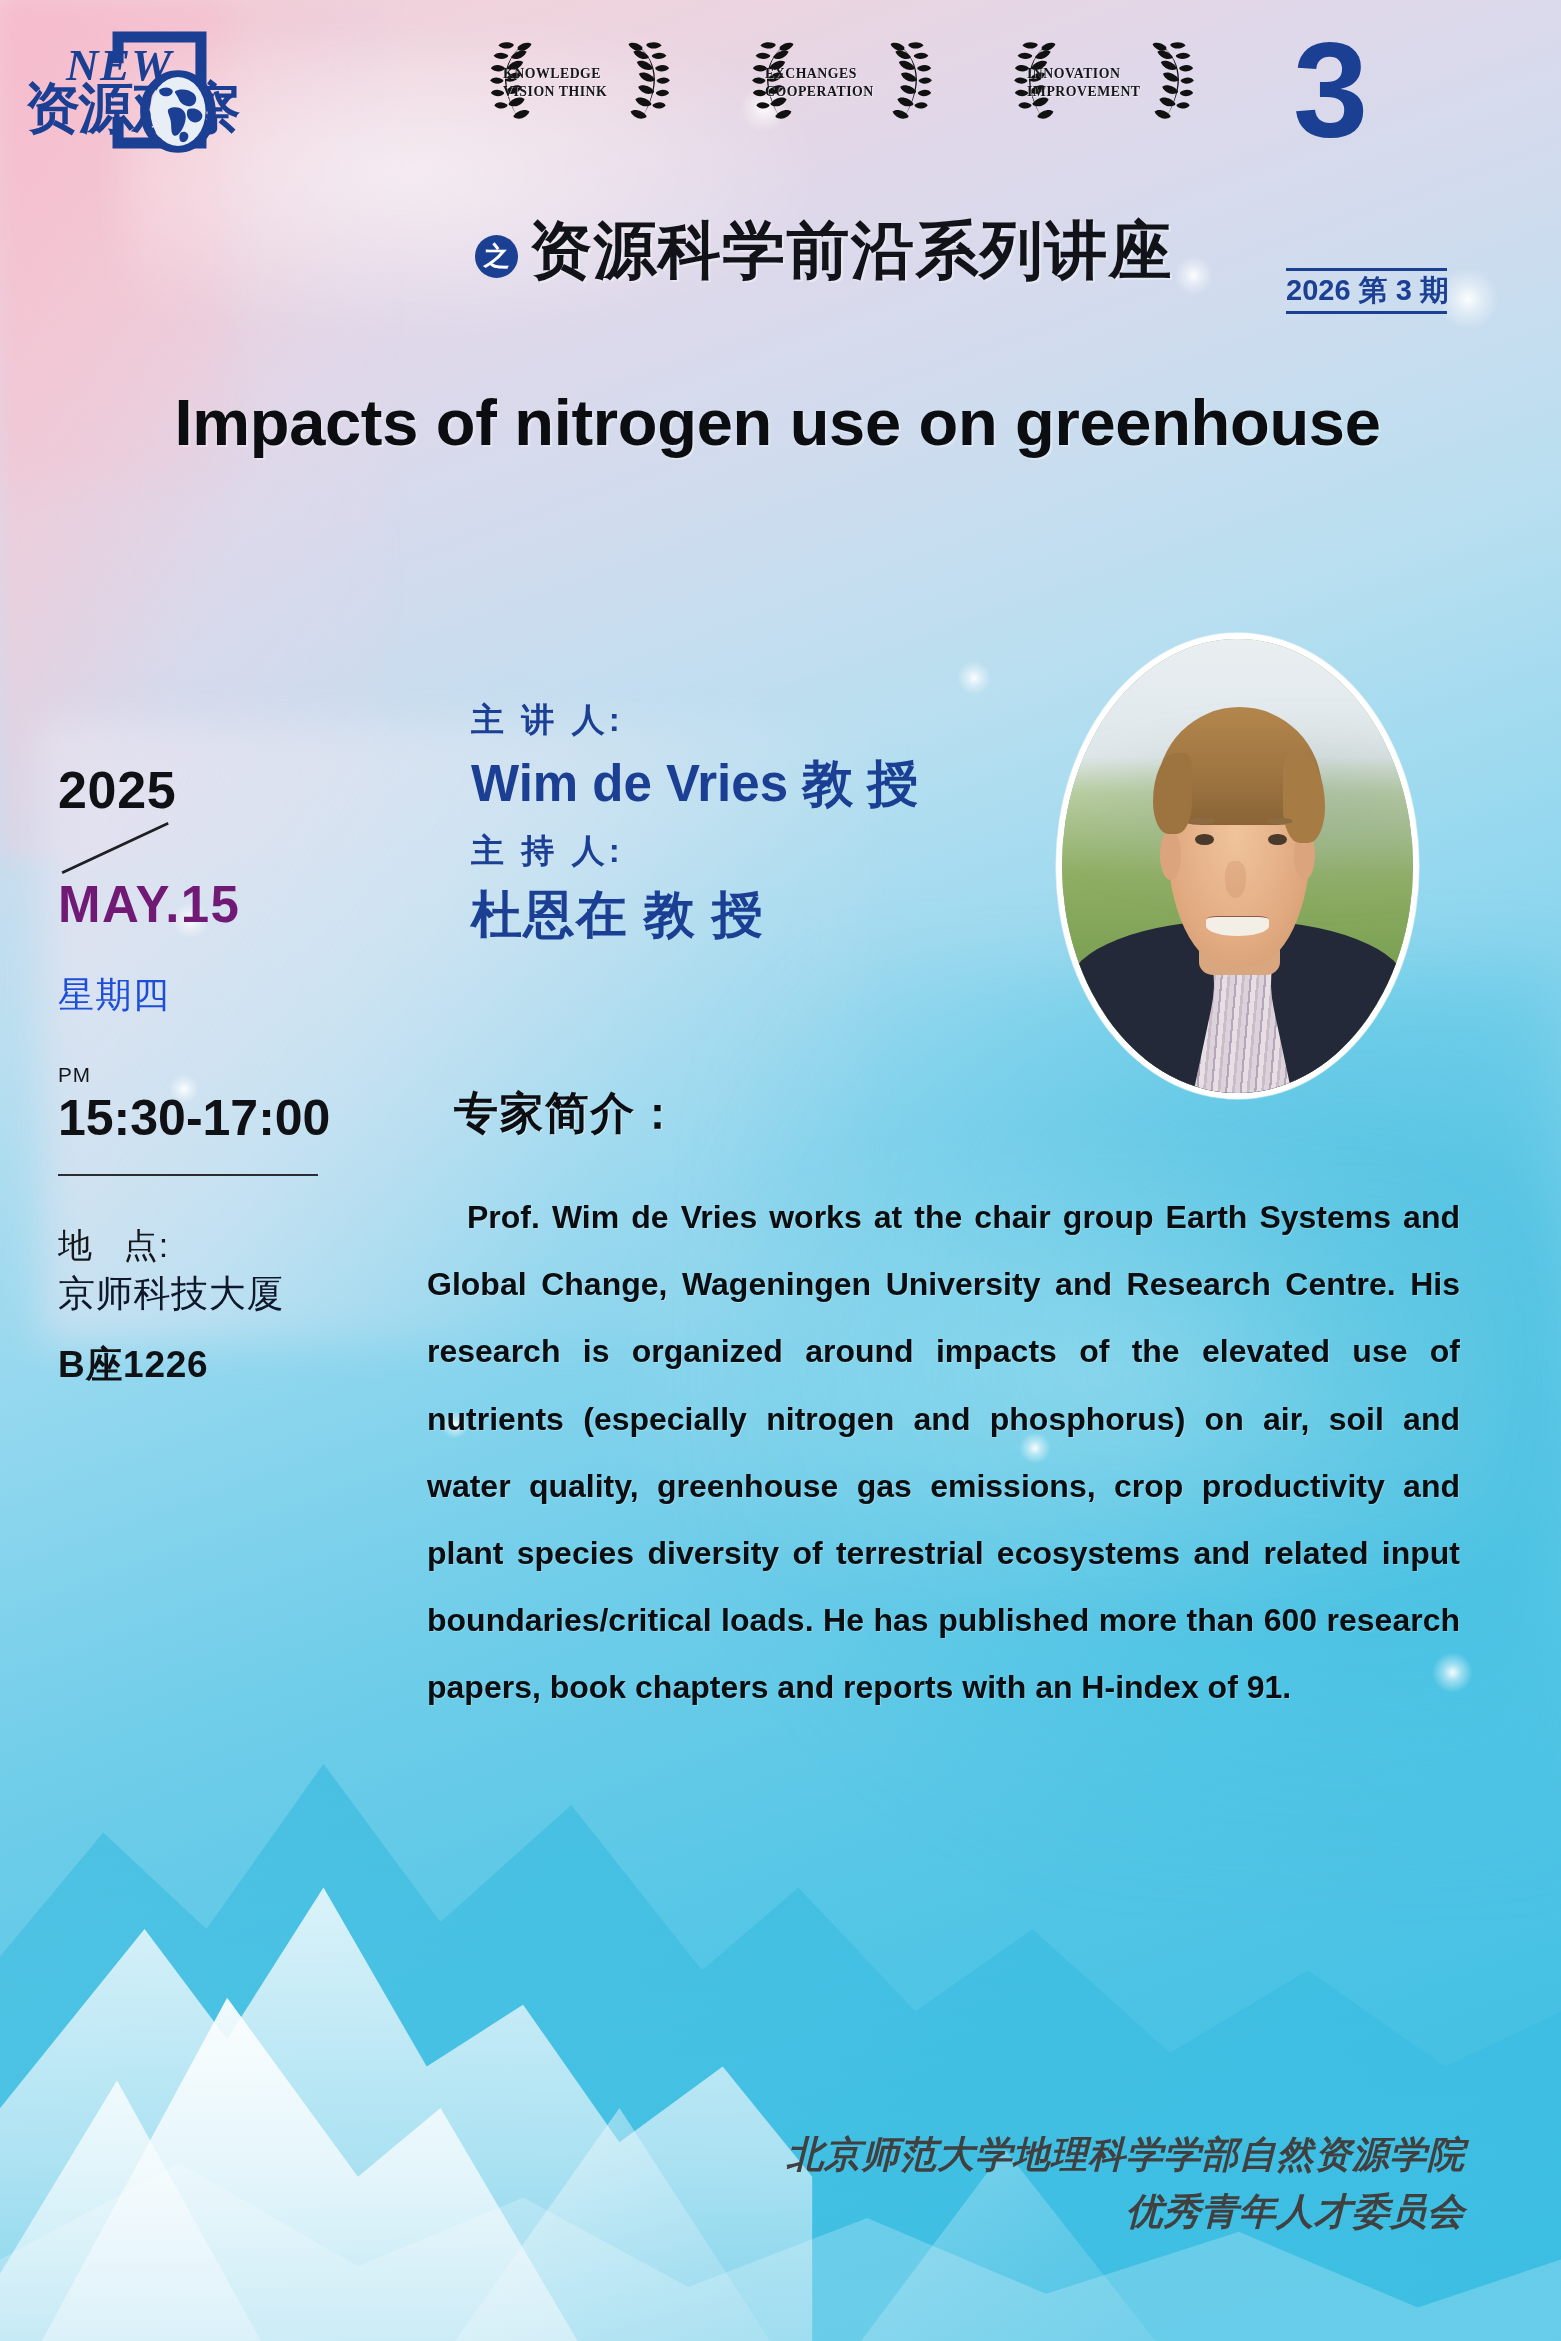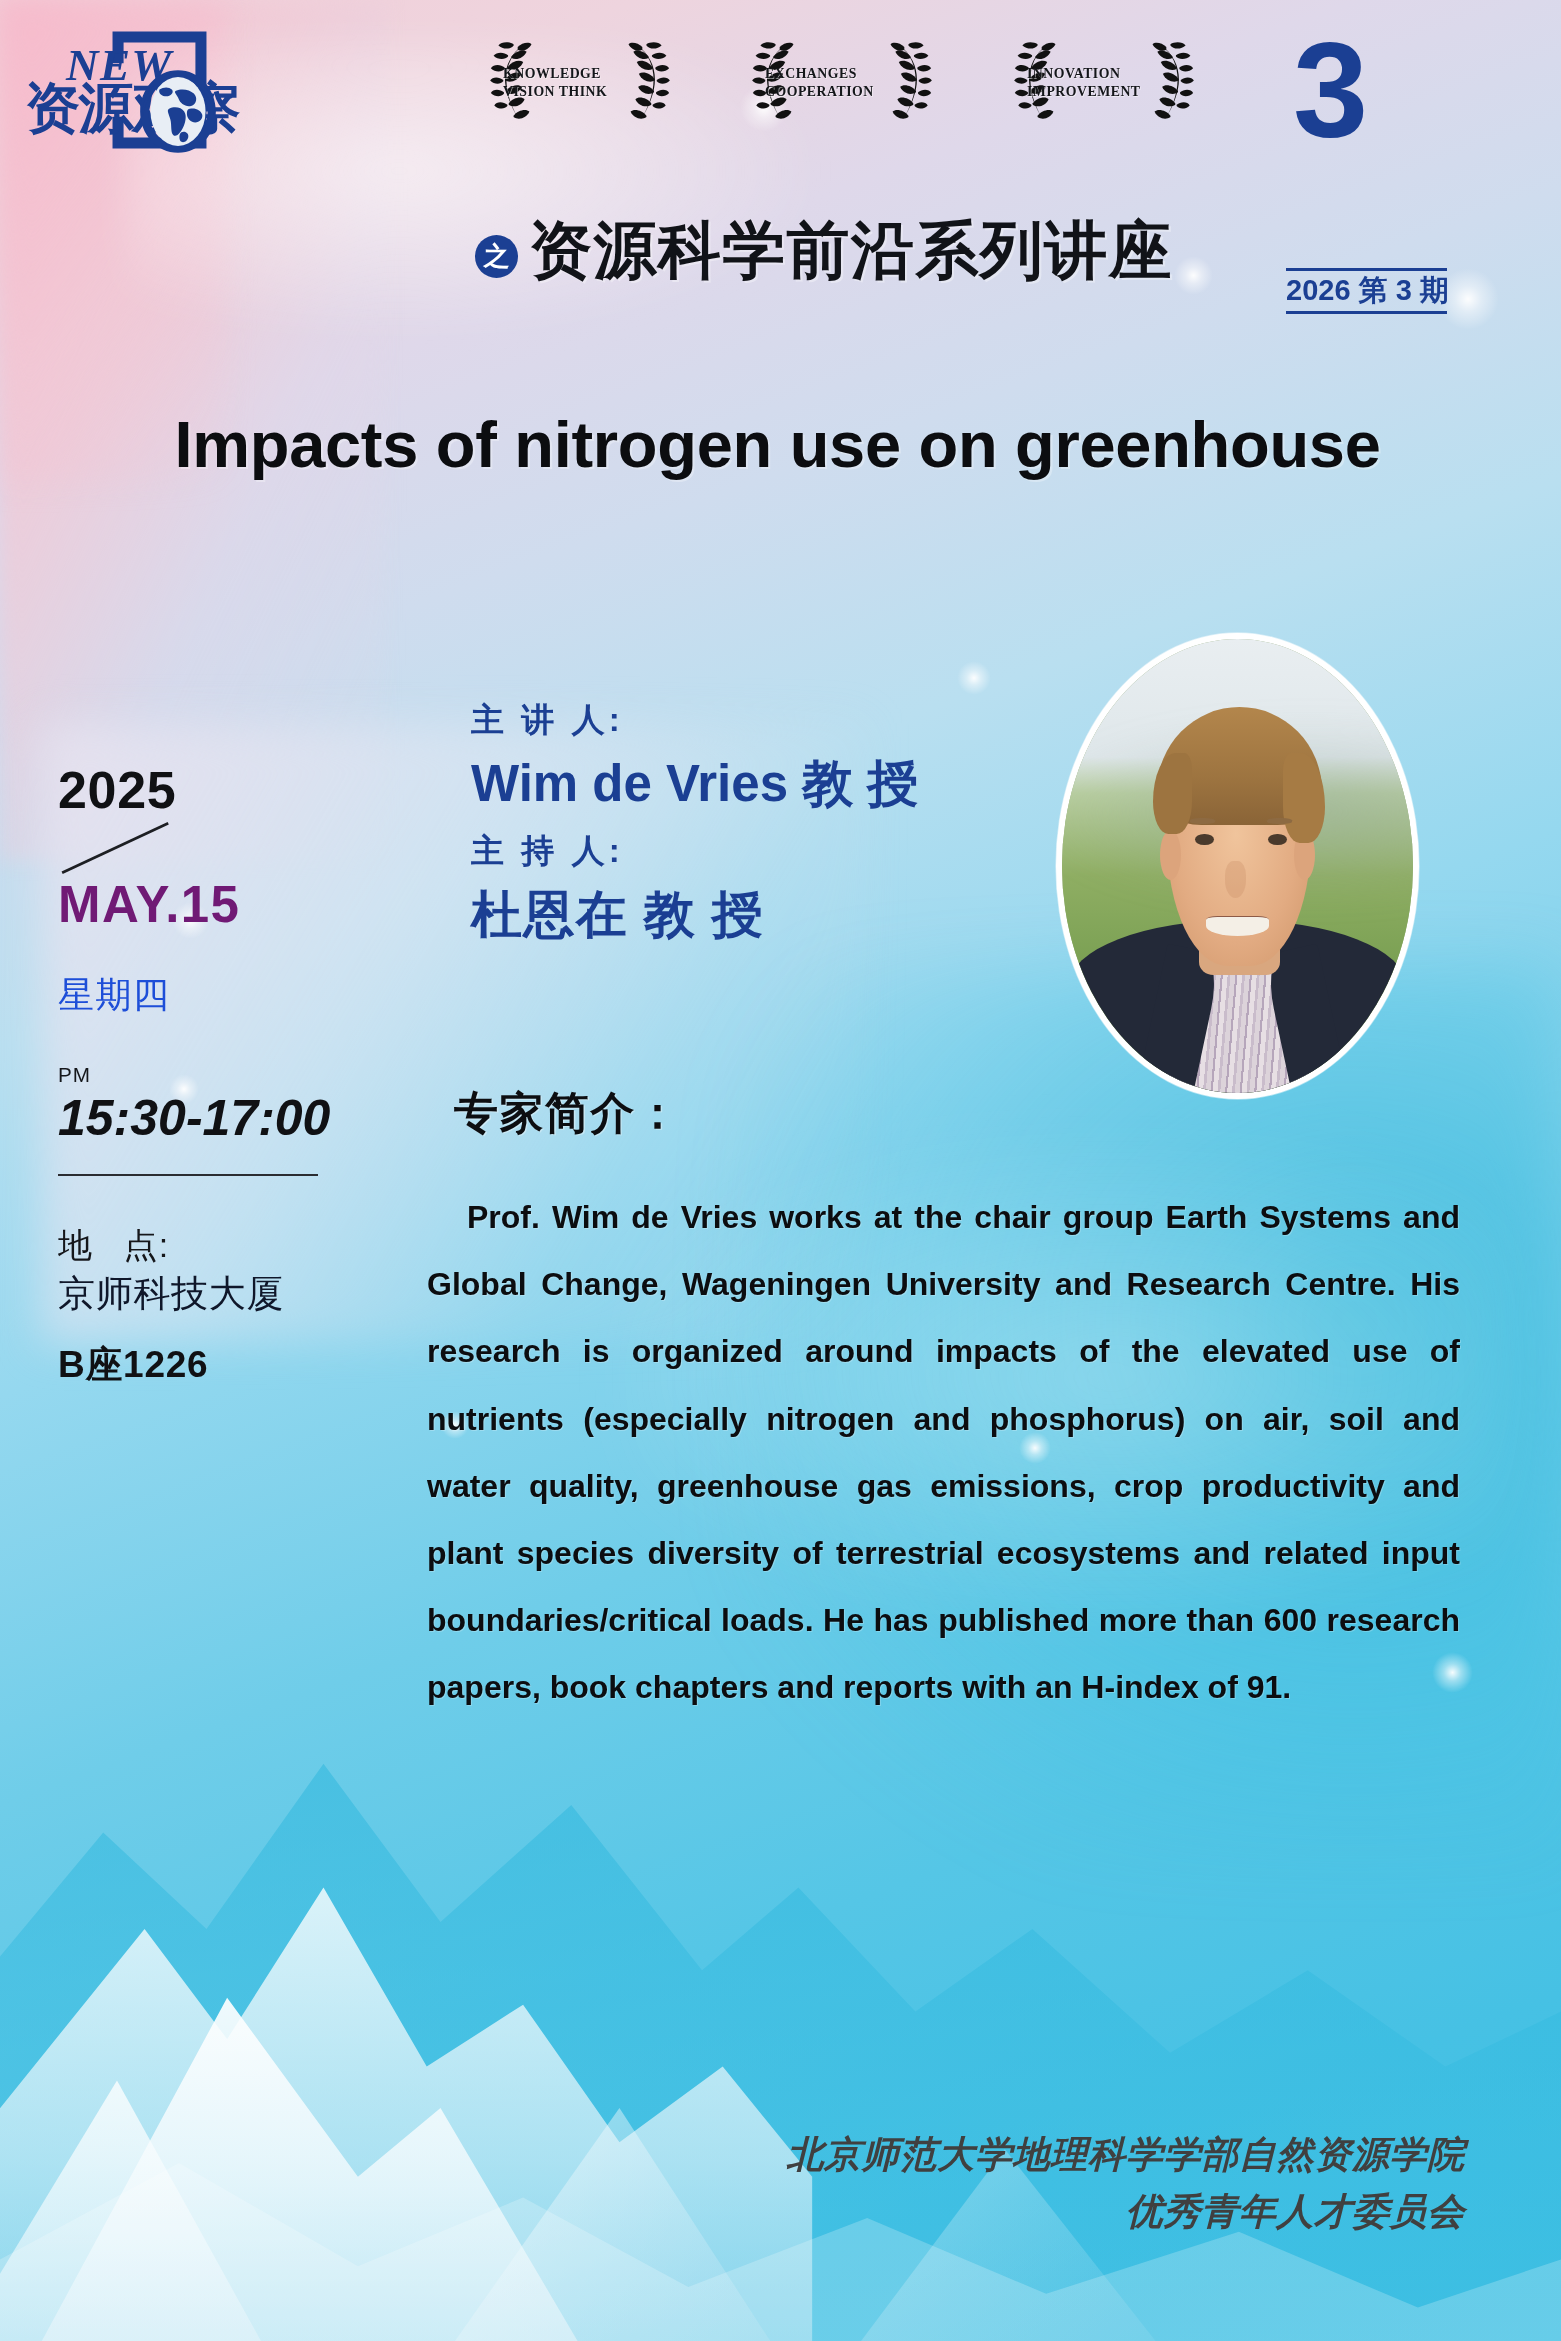--- a/index.html
+++ b/index.html
@@ -214,21 +214,21 @@
     font-size: 29px;
     font-weight: 700;
     color: #1b3f93;
     line-height: 40px;
     white-space: nowrap;
   }
 
   
   .main-title {
     position: absolute;
-    left: 103px; top: 405px;
+    left: 103px; top: 383px;
     width: 1349px;
     text-align: center;
     font-size: 65px;
     font-weight: 700;
     color: #0c0d10;
     line-height: 1.22;
     letter-spacing: -0.3px;
     font-stretch: condensed;
     text-shadow: 2.1px 2.1px 0 rgba(255,255,255,0.30);
   }
@@ -274,21 +274,20 @@
     color: #15171b;
     letter-spacing: 1px;
   }
   .date-time {
     margin-top: 5.5px;
     font-size: 50px;
     font-weight: 700;
     color: #101114;
     letter-spacing: 0px;
     line-height: 1.05;
-    font-style: italic;
   }
   .date-divider {
     margin-top: 29px;
     width: 260px;
     height: 2.1px;
     background: #2a2c31;
   }
   .loc-label {
     margin-top: 47px;
     font-size: 34px;

